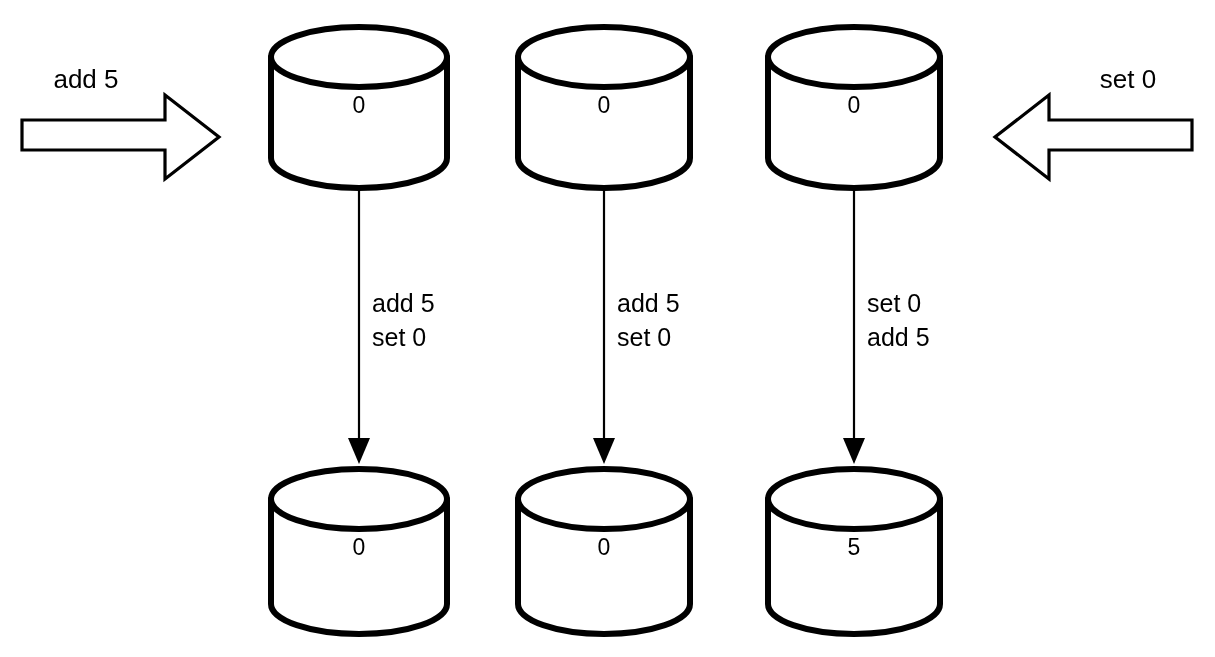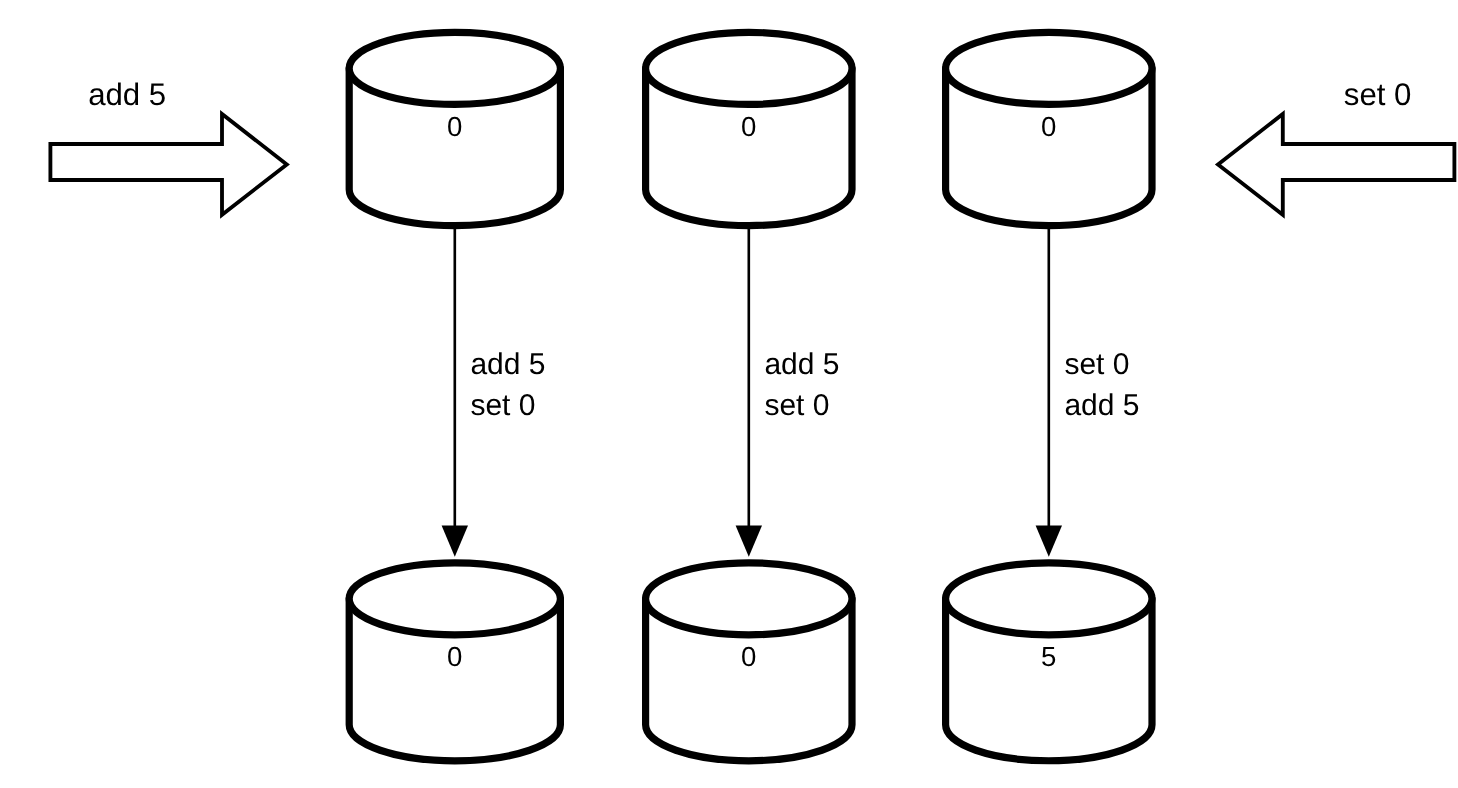--- a/index.html
+++ b/index.html
@@ -11,21 +11,20 @@
     width: 1215px;
     height: 657px;
     overflow: hidden;
     font-family: "Liberation Sans", sans-serif;
   }
   #diagram-root {
     position: relative;
     width: 965px;
     height: 657px;
     background: #ffffff;
-    margin-left: 20px;
   }
   svg.diagram-canvas {
     display: block;
     width: 1215px;
     height: 657px;
   }
   .db-shape {
     fill: #ffffff;
     stroke: #000000;
     stroke-width: 6;

